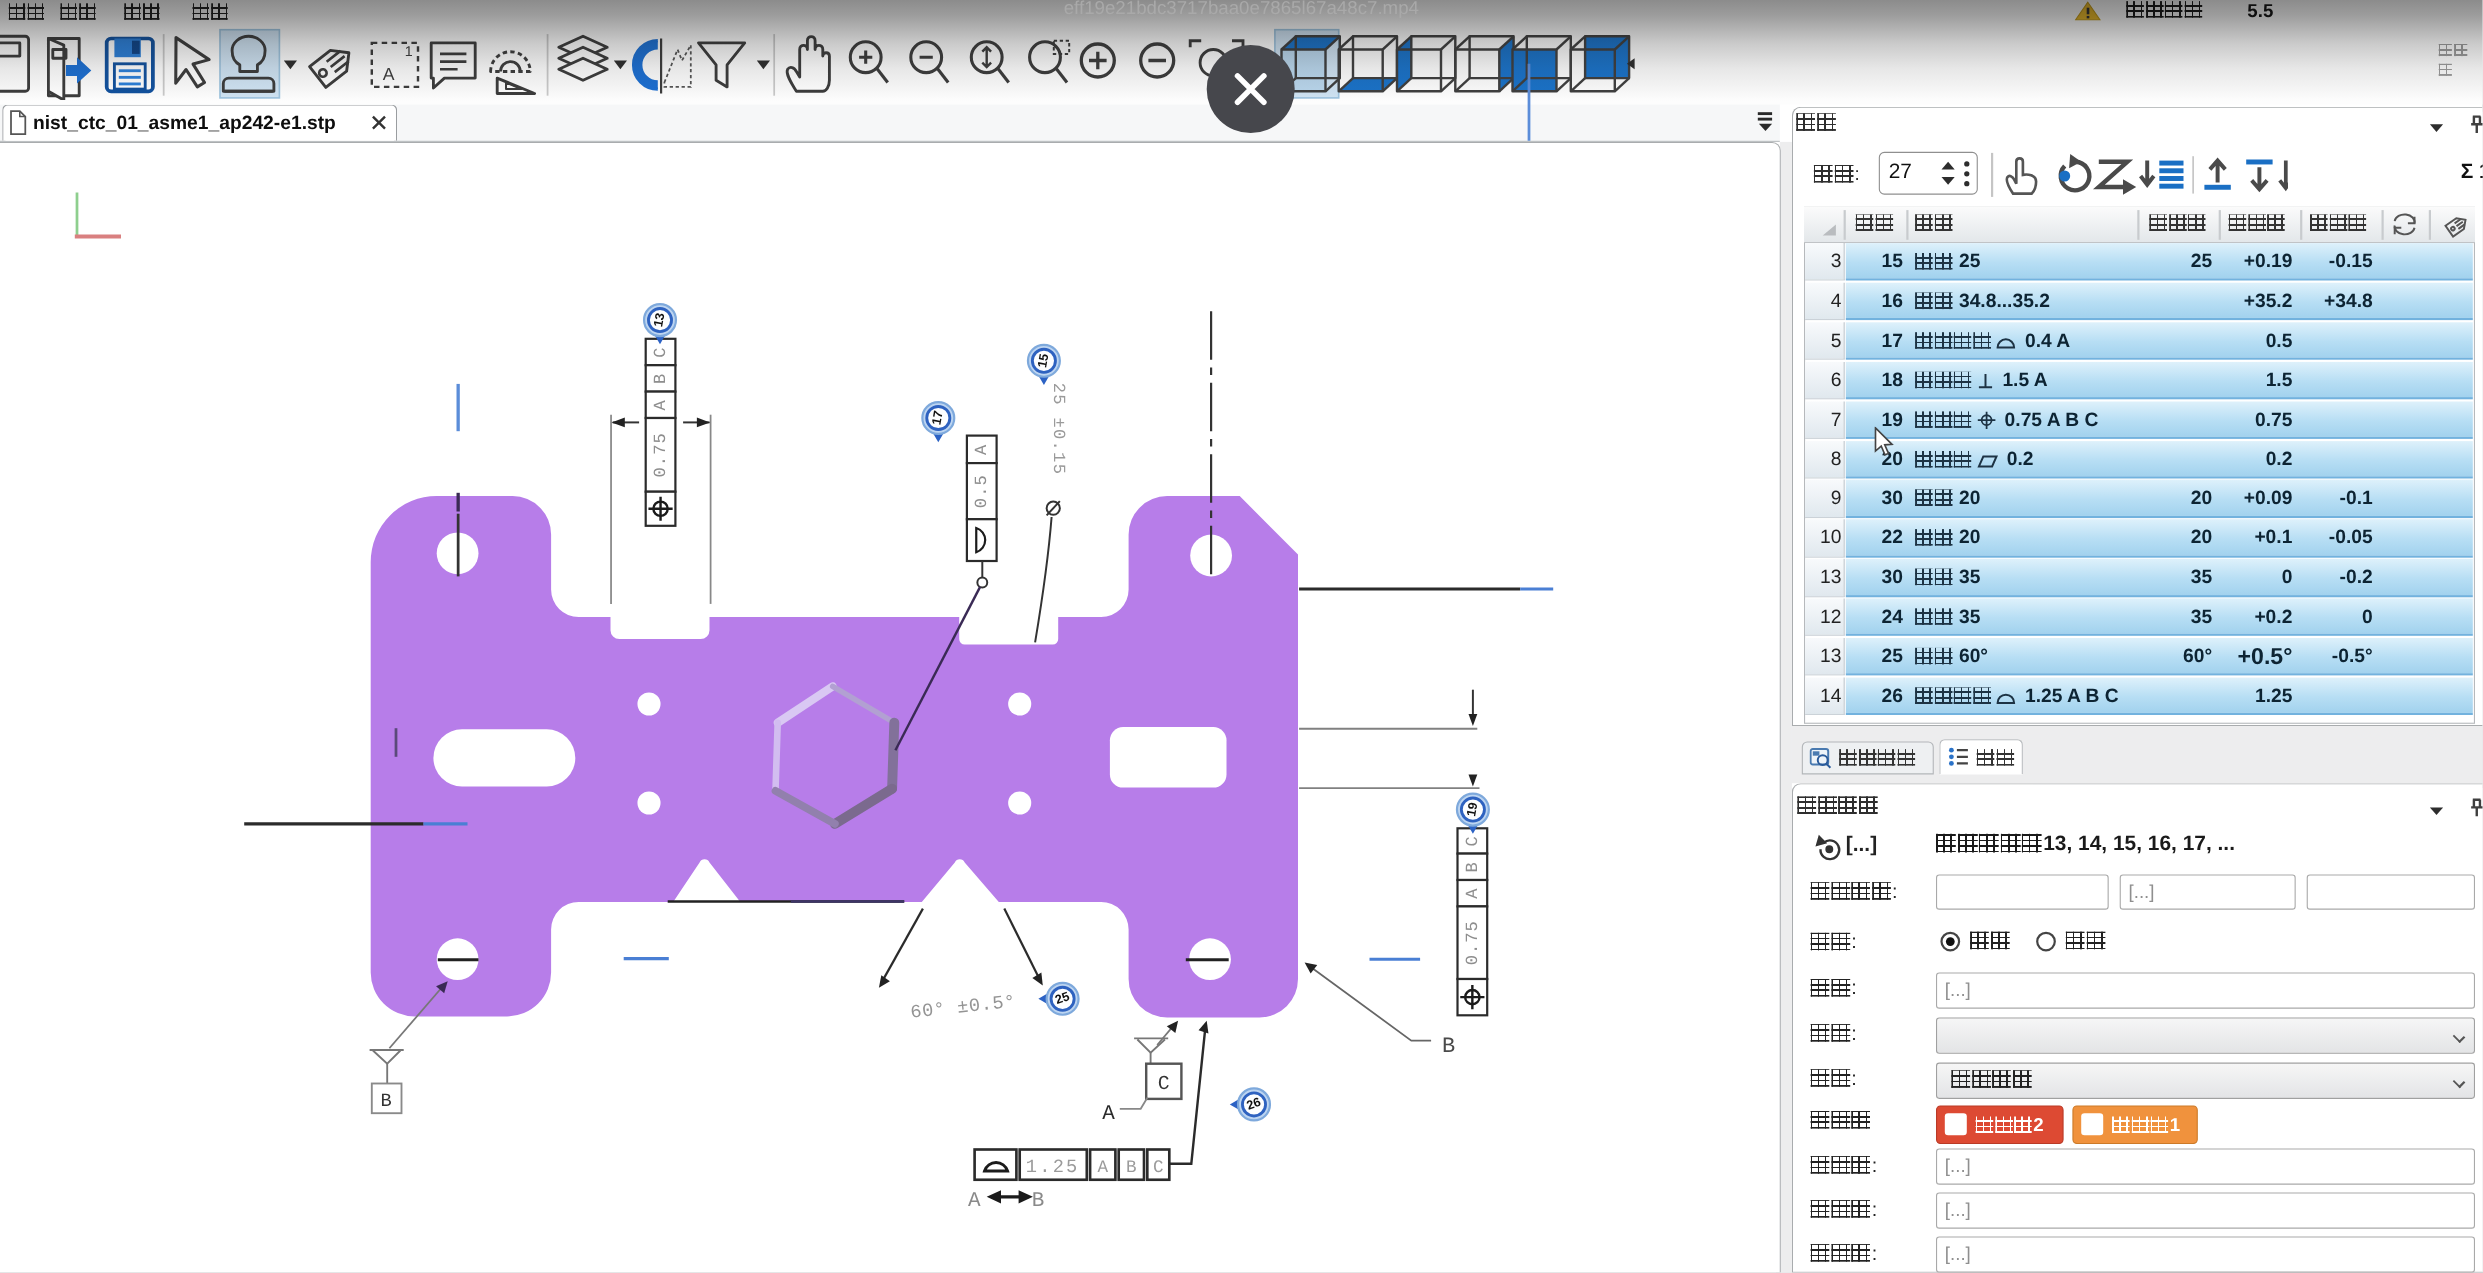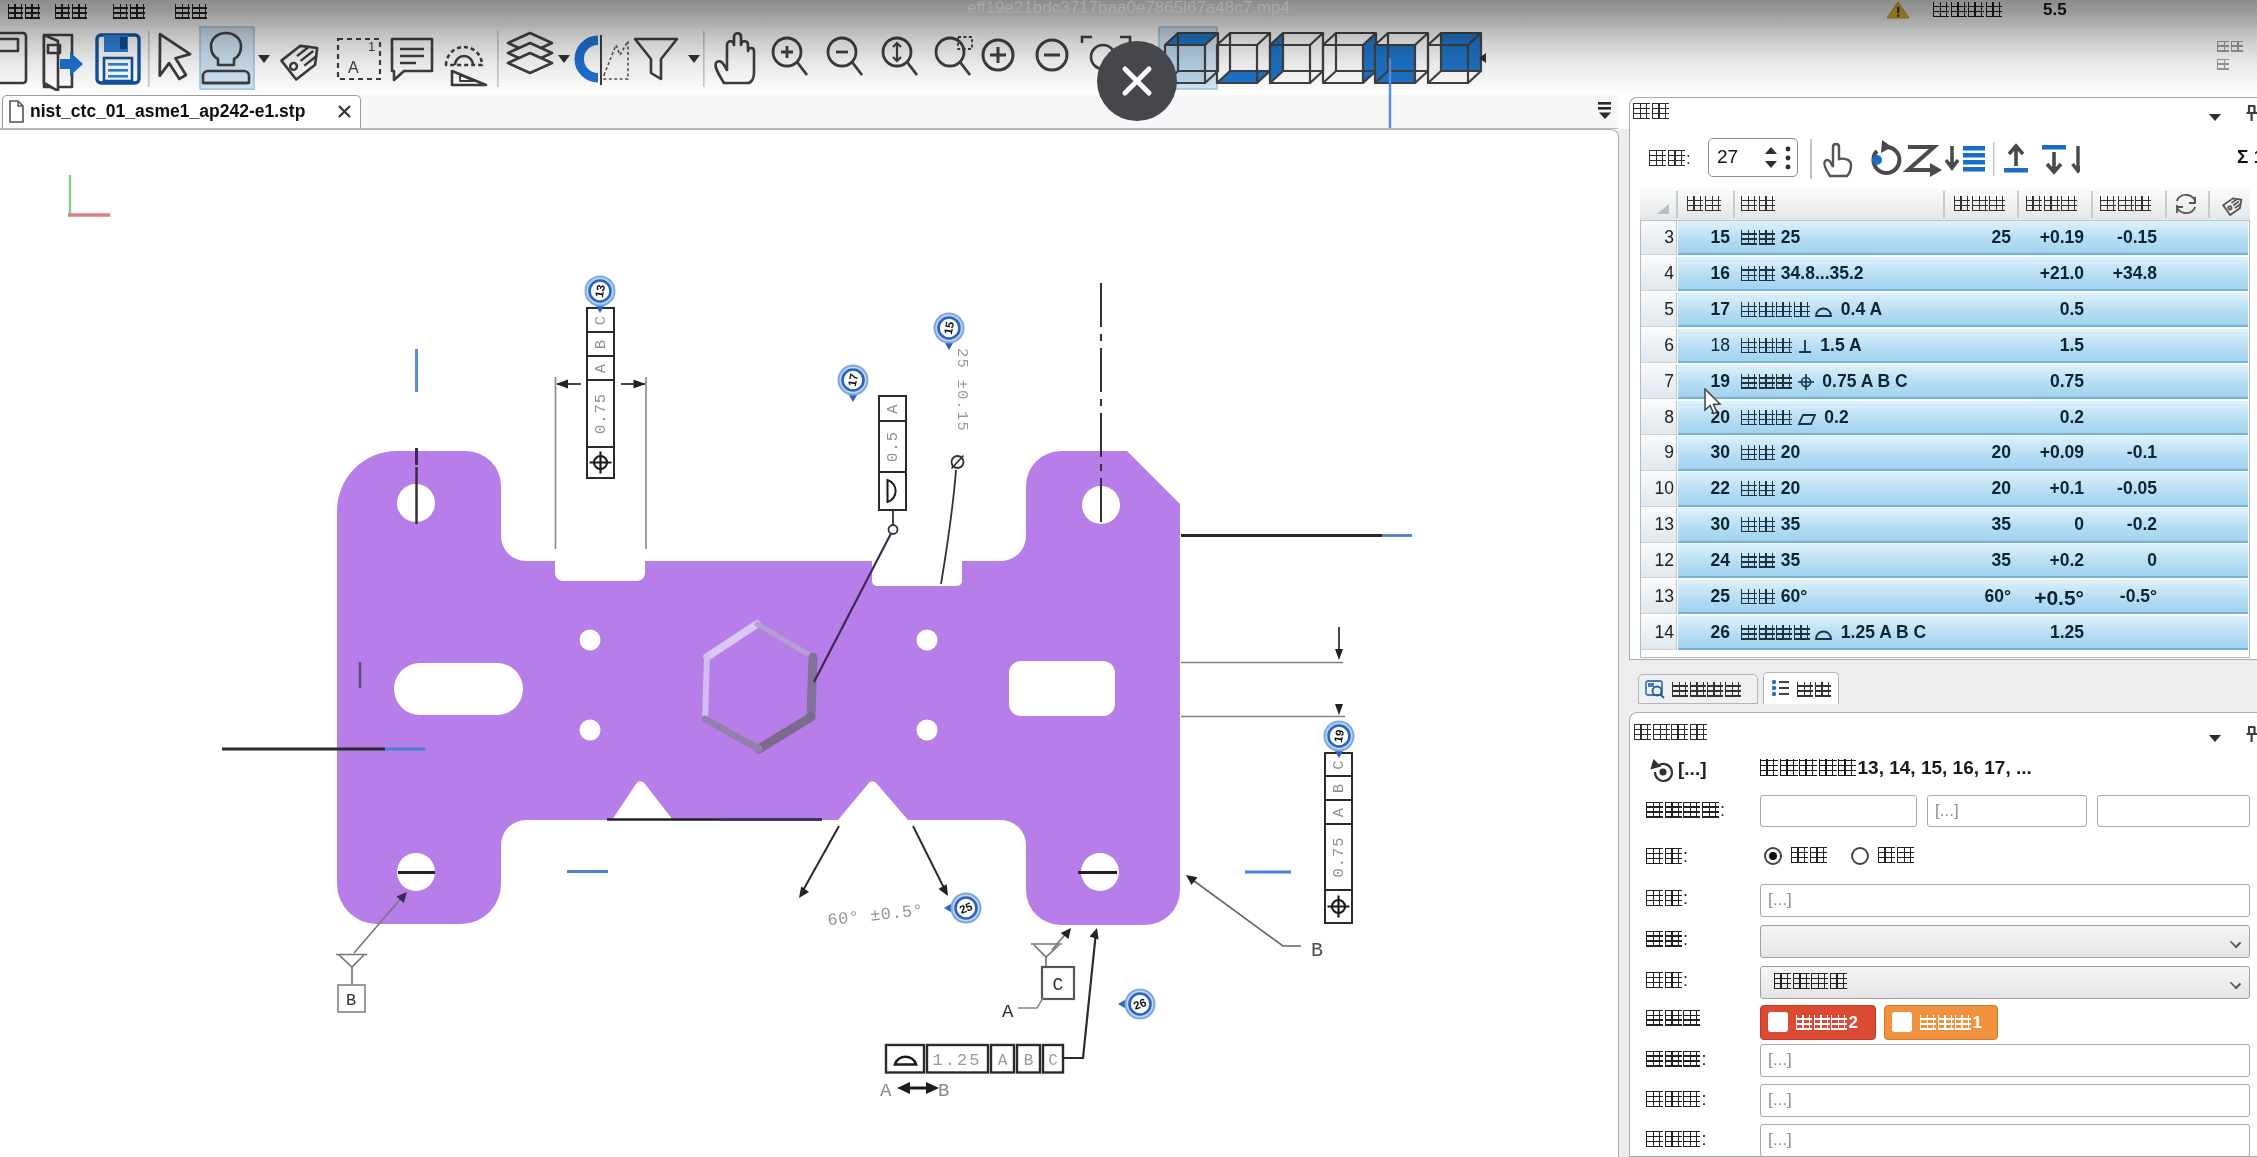--- a/index.html
+++ b/index.html
@@ -447,34 +447,34 @@
 <div class="abs" style="left:1690px;top:227.0px;width:40px;text-align:right;font-size:17.5px;font-weight:600;color:#0d2433;">15</div>
 <div class="abs row" style="left:1741px;top:227.0px;font-size:17.5px;font-weight:600;color:#0d2433;"><i class="cn" style="width:16px;height:15px;color:#1d3344;"></i><i class="cn" style="width:16px;height:15px;color:#1d3344;"></i><span> 25</span></div>
 <div class="abs" style="left:1901px;top:227.0px;width:110px;text-align:right;font-size:17.5px;font-weight:600;color:#0d2433;">25</div>
 <div class="abs" style="left:1974px;top:227.0px;width:110px;text-align:right;font-size:17.5px;font-weight:600;color:#0d2433;">+0.19</div>
 <div class="abs" style="left:2047px;top:227.0px;width:110px;text-align:right;font-size:17.5px;font-weight:600;color:#0d2433;">-0.15</div>
 <div class="abs" style="left:1641px;top:256.9px;width:36px;height:34.4px;background:linear-gradient(#f8fafc,#e0e8ee);border-right:1.5px solid #bdc5cc;border-bottom:1.5px solid #cbd2d8;"></div>
 <div class="abs" style="left:1641px;top:262.9px;width:33px;text-align:right;font-size:17.5px;color:#222;">4</div>
 <div class="abs" style="left:1678px;top:256.9px;width:570px;height:34.4px;background:linear-gradient(#def1fb,#b7def4 55%,#a2d2ee);border-bottom:2px solid #72b2de;"></div>
 <div class="abs" style="left:1690px;top:262.9px;width:40px;text-align:right;font-size:17.5px;font-weight:600;color:#0d2433;">16</div>
 <div class="abs row" style="left:1741px;top:262.9px;font-size:17.5px;font-weight:600;color:#0d2433;"><i class="cn" style="width:16px;height:15px;color:#1d3344;"></i><i class="cn" style="width:16px;height:15px;color:#1d3344;"></i><span> 34.8...35.2</span></div>
-<div class="abs" style="left:1974px;top:262.9px;width:110px;text-align:right;font-size:17.5px;font-weight:600;color:#0d2433;">+21.0</div>
+<div class="abs" style="left:1974px;top:262.9px;width:110px;text-align:right;font-size:17.5px;font-weight:600;color:#0d2433;">+35.2</div>
 <div class="abs" style="left:2047px;top:262.9px;width:110px;text-align:right;font-size:17.5px;font-weight:600;color:#0d2433;">+34.8</div>
 <div class="abs" style="left:1641px;top:292.8px;width:36px;height:34.4px;background:linear-gradient(#f8fafc,#e0e8ee);border-right:1.5px solid #bdc5cc;border-bottom:1.5px solid #cbd2d8;"></div>
 <div class="abs" style="left:1641px;top:298.8px;width:33px;text-align:right;font-size:17.5px;color:#222;">5</div>
 <div class="abs" style="left:1678px;top:292.8px;width:570px;height:34.4px;background:linear-gradient(#def1fb,#b7def4 55%,#a2d2ee);border-bottom:2px solid #72b2de;"></div>
 <div class="abs" style="left:1690px;top:298.8px;width:40px;text-align:right;font-size:17.5px;font-weight:600;color:#0d2433;">17</div>
 <div class="abs row" style="left:1741px;top:298.8px;font-size:17.5px;font-weight:600;color:#0d2433;"><i class="cn" style="width:16px;height:15px;color:#1d3344;"></i><i class="cn" style="width:16px;height:15px;color:#1d3344;"></i><i class="cn" style="width:16px;height:15px;color:#1d3344;"></i><i class="cn" style="width:16px;height:15px;color:#1d3344;"></i><svg style="vertical-align:-3px;margin:0 3px;" width="19" height="14">
       <path d="M2 12 A 7.5 7.5 0 0 1 17 12 Z" fill="none" stroke="#1d3344" stroke-width="1.8"></path>
     </svg><span> 0.4 A</span></div>
 <div class="abs" style="left:1974px;top:298.8px;width:110px;text-align:right;font-size:17.5px;font-weight:600;color:#0d2433;">0.5</div>
 <div class="abs" style="left:1641px;top:328.7px;width:36px;height:34.4px;background:linear-gradient(#f8fafc,#e0e8ee);border-right:1.5px solid #bdc5cc;border-bottom:1.5px solid #cbd2d8;"></div>
 <div class="abs" style="left:1641px;top:334.7px;width:33px;text-align:right;font-size:17.5px;color:#222;">6</div>
 <div class="abs" style="left:1678px;top:328.7px;width:570px;height:34.4px;background:linear-gradient(#def1fb,#b7def4 55%,#a2d2ee);border-bottom:2px solid #72b2de;"></div>
-<div class="abs" style="left:1690px;top:334.7px;width:40px;text-align:right;font-size:17.5px;font-weight:400;color:#0d2433;">18</div>
+<div class="abs" style="left:1690px;top:334.7px;width:40px;text-align:right;font-size:17.5px;font-weight:700;color:#0d2433;">18</div>
 <div class="abs row" style="left:1741px;top:334.7px;font-size:17.5px;font-weight:600;color:#0d2433;"><i class="cn" style="width:16px;height:15px;color:#1d3344;"></i><i class="cn" style="width:16px;height:15px;color:#1d3344;"></i><i class="cn" style="width:16px;height:15px;color:#1d3344;"></i><svg style="vertical-align:-3px;margin:0 3px;" width="16" height="15">
       <path d="M2 13 H14 M8 13 V1" stroke="#1d3344" stroke-width="1.8"></path>
     </svg><span> 1.5 A</span></div>
 <div class="abs" style="left:1974px;top:334.7px;width:110px;text-align:right;font-size:17.5px;font-weight:600;color:#0d2433;">1.5</div>
 <div class="abs" style="left:1641px;top:364.6px;width:36px;height:34.4px;background:linear-gradient(#f8fafc,#e0e8ee);border-right:1.5px solid #bdc5cc;border-bottom:1.5px solid #cbd2d8;"></div>
 <div class="abs" style="left:1641px;top:370.6px;width:33px;text-align:right;font-size:17.5px;color:#222;">7</div>
 <div class="abs" style="left:1678px;top:364.6px;width:570px;height:34.4px;background:linear-gradient(#def1fb,#b7def4 55%,#a2d2ee);border-bottom:2px solid #72b2de;"></div>
 <div class="abs" style="left:1690px;top:370.6px;width:40px;text-align:right;font-size:17.5px;font-weight:600;color:#0d2433;">19</div>
 <div class="abs row" style="left:1741px;top:370.6px;font-size:17.5px;font-weight:600;color:#0d2433;"><i class="cn" style="width:16px;height:15px;color:#1d3344;"></i><i class="cn" style="width:16px;height:15px;color:#1d3344;"></i><i class="cn" style="width:16px;height:15px;color:#1d3344;"></i><svg style="vertical-align:-3px;margin:0 3px;" width="18" height="16">
       <circle cx="9" cy="8" r="4.5" fill="none" stroke="#1d3344" stroke-width="1.6"></circle>

